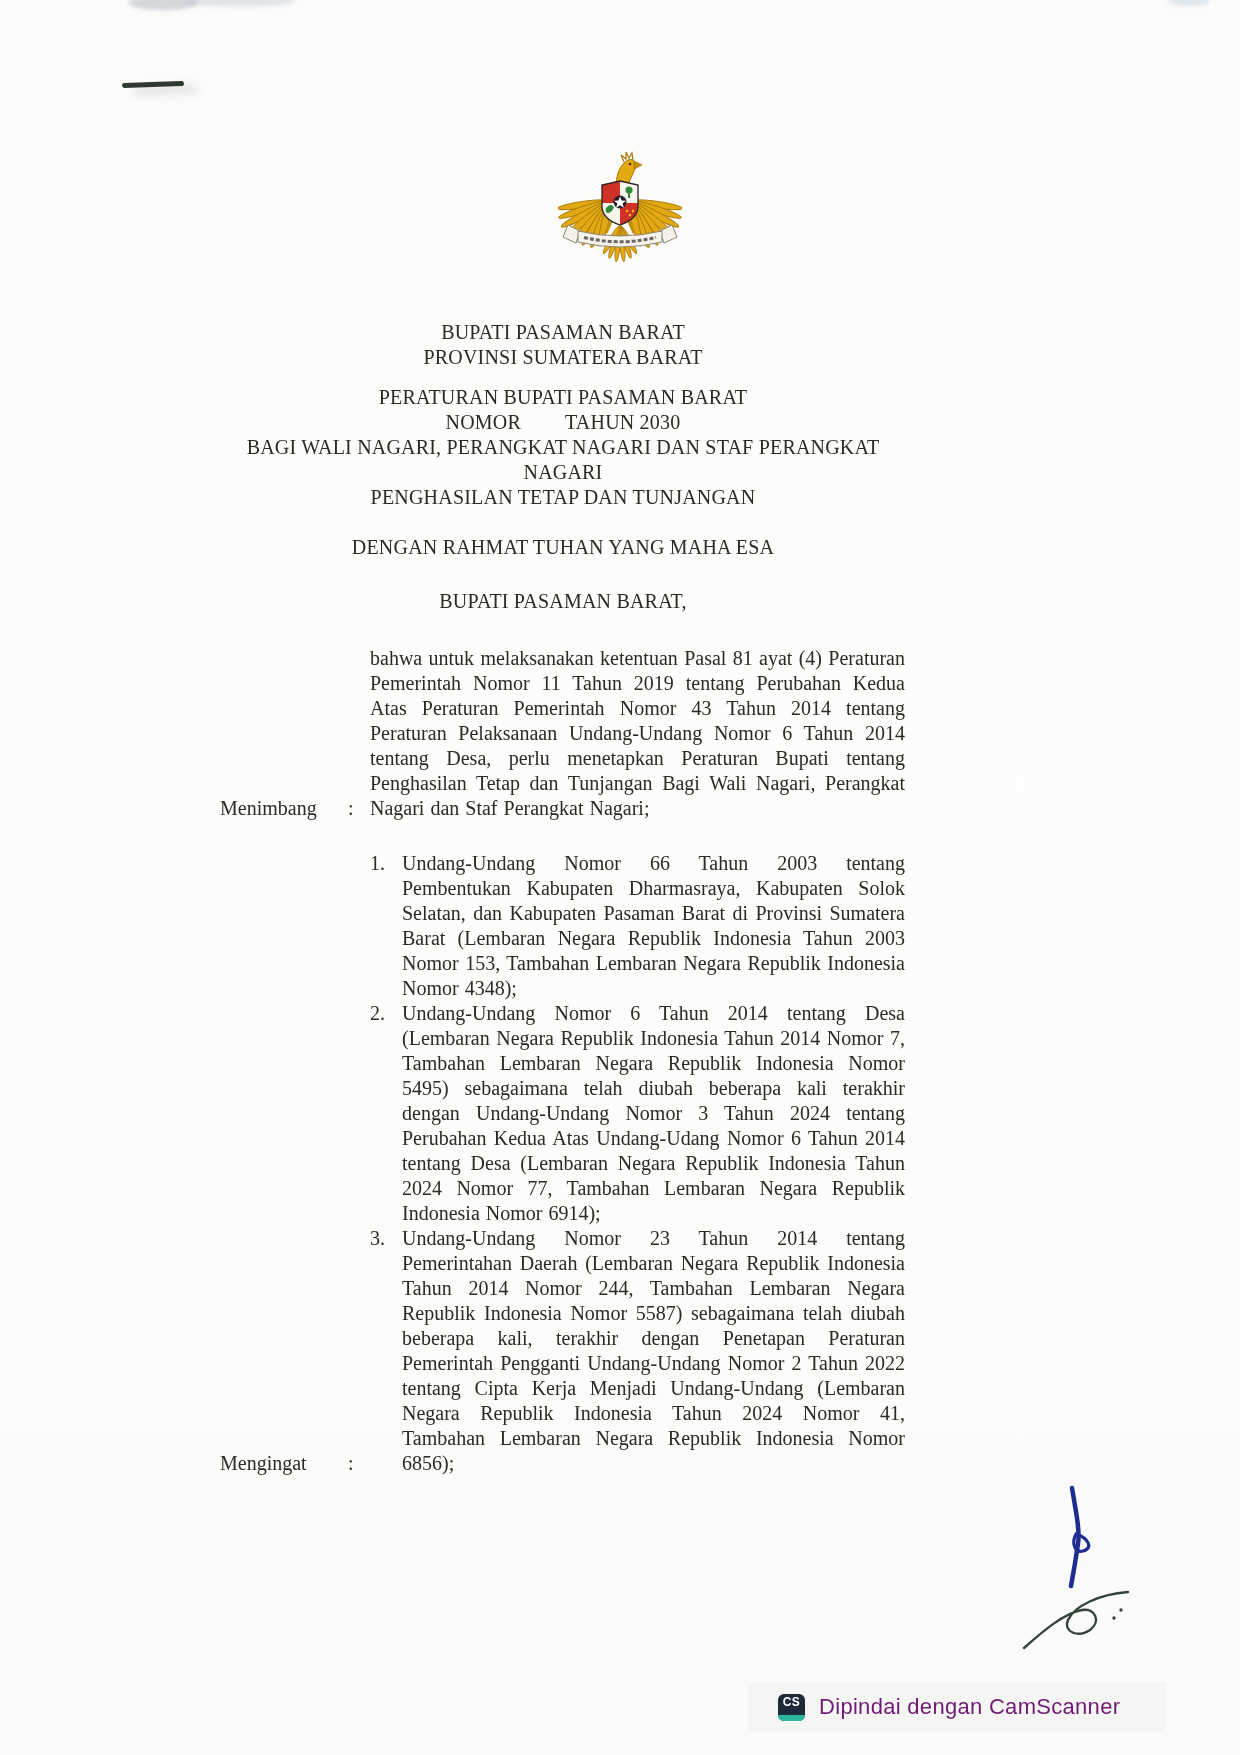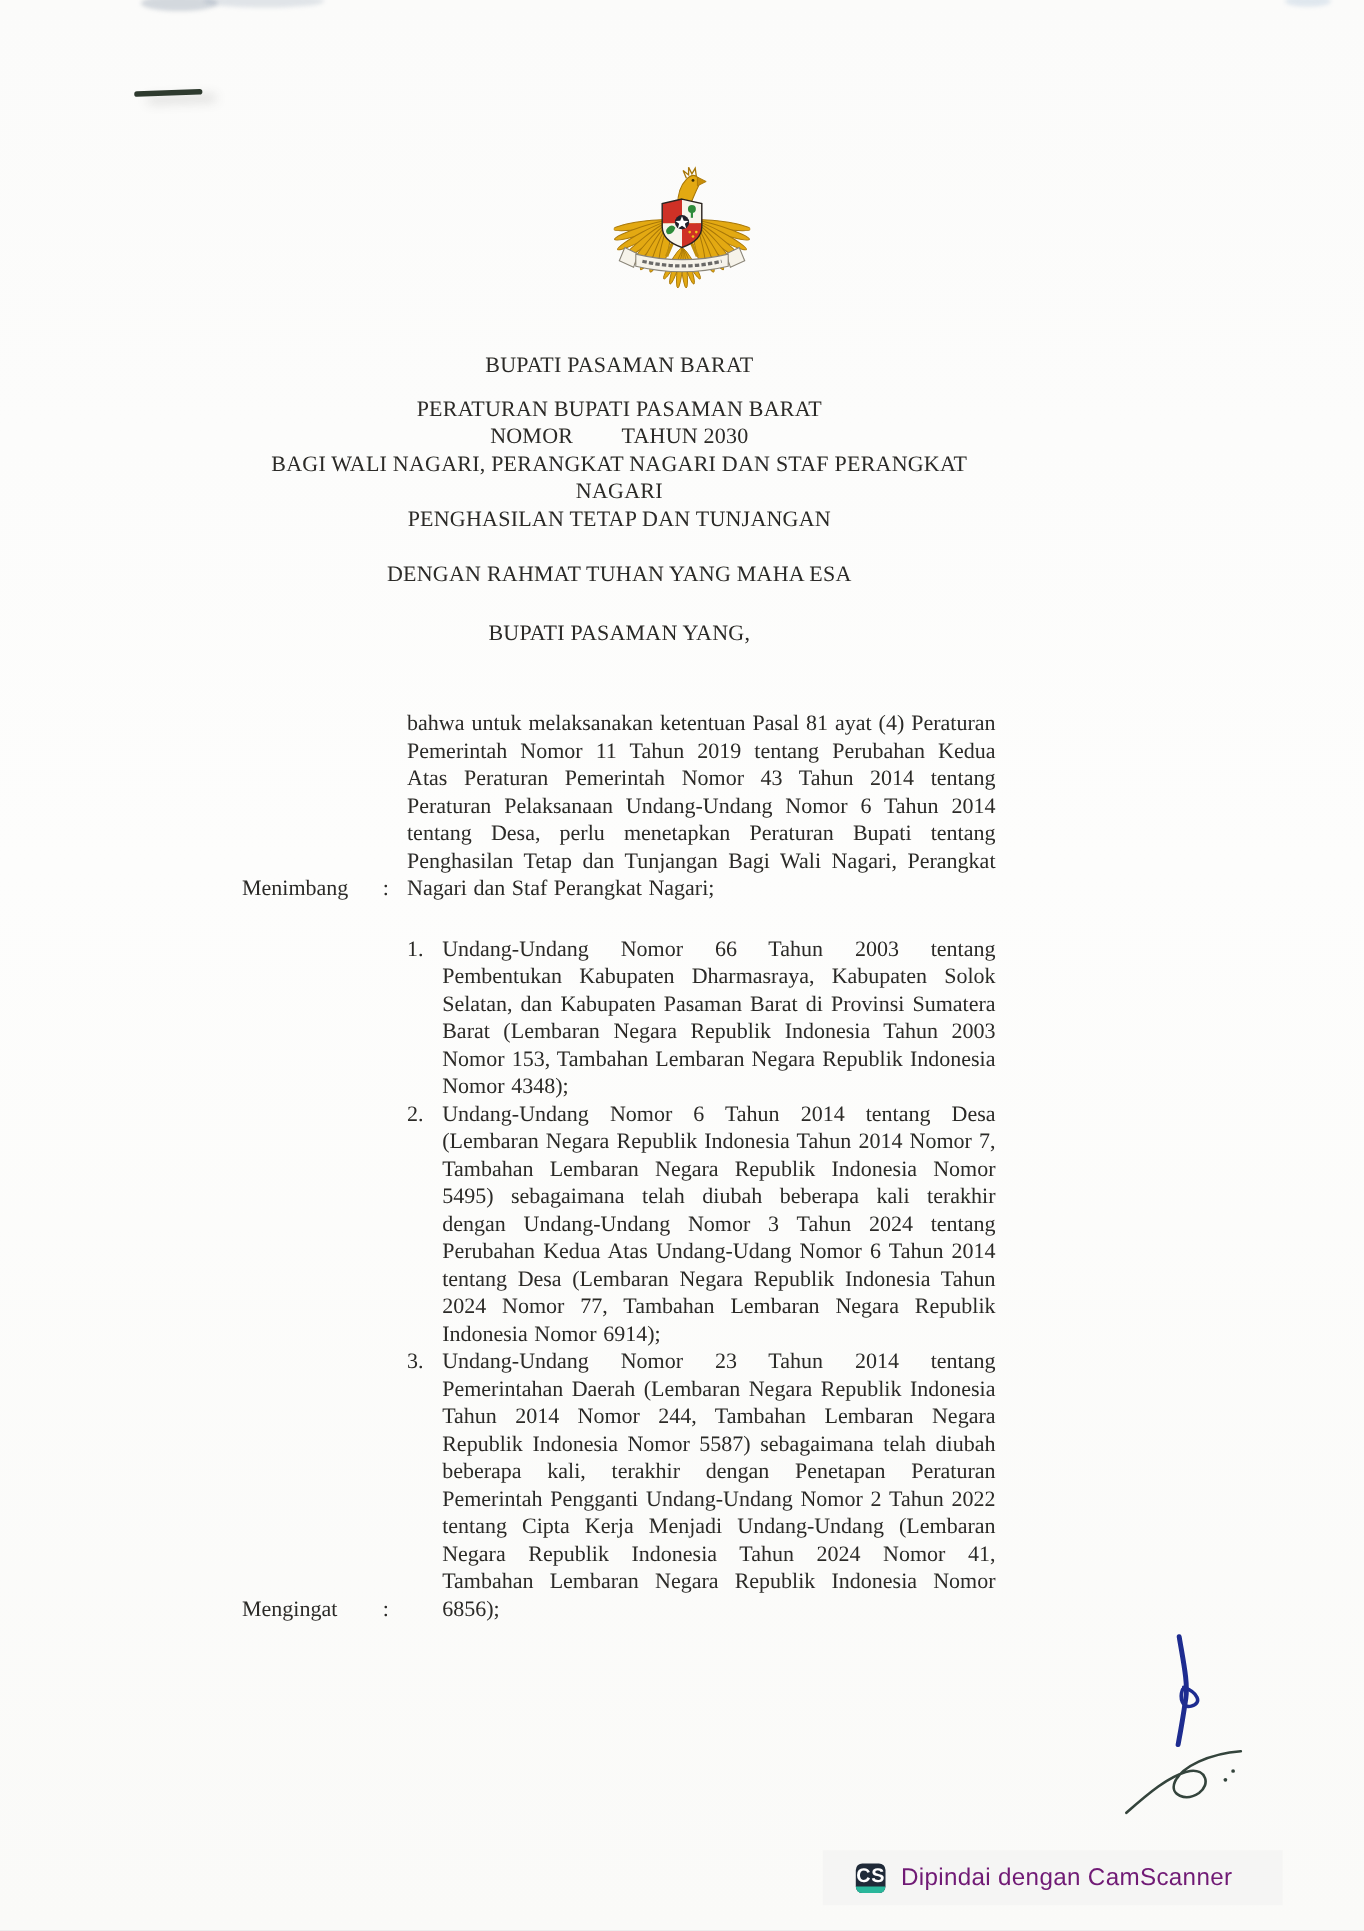--- a/index.html
+++ b/index.html
@@ -53,21 +53,21 @@
     position:absolute;left:748px;top:1682px;width:418px;height:50px;
     background:#f5f5f4;display:flex;align-items:center;
     font-family:"Liberation Sans","DejaVu Sans",sans-serif;
   }
   .cs-icon{
     position:relative;margin-left:30px;width:27px;height:27px;border-radius:6px;
     background:#1f2a38;overflow:hidden;flex:0 0 27px;
   }
   .cs-icon .cs-glyph{
     position:absolute;left:0;top:1px;width:100%;text-align:center;
-    color:#ffffff;font-weight:bold;font-size:18px;letter-spacing:.5px;
+    color:#ffffff;font-weight:bold;font-size:12px;letter-spacing:.5px;
   }
   .cs-icon .cs-teal{position:absolute;left:0;bottom:0;width:100%;height:6px;background:#2ab79b;}
   .scan-text{margin-left:14px;font-size:22px;color:#701a75;letter-spacing:.3px;}
 </style>
 </head>
 <body>
 
 <div class="page">
 
   <div class="smudge smudge-a"></div>
@@ -137,30 +137,31 @@
         <path d="M10,80 L22,86 L18,98 L5,92 Z" fill="#f6f3ea" stroke="#8a8578" stroke-width="1"></path>
         <path d="M114,80 L102,86 L106,98 L119,92 Z" fill="#f6f3ea" stroke="#8a8578" stroke-width="1"></path>
         <path d="M20,86 Q62,96 104,86 L104,97 Q62,107 20,97 Z" fill="#f6f3ea" stroke="#8a8578" stroke-width="1"></path>
         <path d="M26,92.5 Q62,101 98,92.5" fill="none" stroke="#3b3b3b" stroke-width="3" stroke-dasharray="4 2" opacity="0.75"></path>
       </g>
     </svg>
   </div>
 
   <div class="header">
     <div>BUPATI PASAMAN BARAT</div>
+    <div>PROVINSI SUMATERA BARAT</div>
     <div class="grp2">
       <div>PERATURAN BUPATI PASAMAN BARAT</div>
       <div class="numline">
         <span>NOMOR</span><span class="spacer"></span><span>TAHUN 2030</span>
       </div>
       <div>BAGI WALI NAGARI, PERANGKAT NAGARI DAN STAF PERANGKAT NAGARI</div>
       <div>PENGHASILAN TETAP DAN TUNJANGAN</div>
     </div>
     <div class="invocation">DENGAN RAHMAT TUHAN YANG MAHA ESA</div>
-    <div class="issuer">BUPATI PASAMAN YANG,</div>
+    <div class="issuer">BUPATI PASAMAN BARAT,</div>
   </div>
 
   <div class="content">
 
     <div class="row">
       <div class="label">Menimbang</div>
       <div class="colon">:</div>
       <div class="ptext">bahwa untuk melaksanakan ketentuan Pasal 81 ayat (4) Peraturan Pemerintah Nomor 11 Tahun 2019 tentang Perubahan Kedua Atas Peraturan Pemerintah Nomor 43 Tahun 2014 tentang Peraturan Pelaksanaan Undang-Undang Nomor 6 Tahun 2014 tentang Desa, perlu menetapkan Peraturan Bupati tentang Penghasilan Tetap dan Tunjangan Bagi Wali Nagari, Perangkat Nagari dan Staf Perangkat Nagari;</div>
     </div>
 

